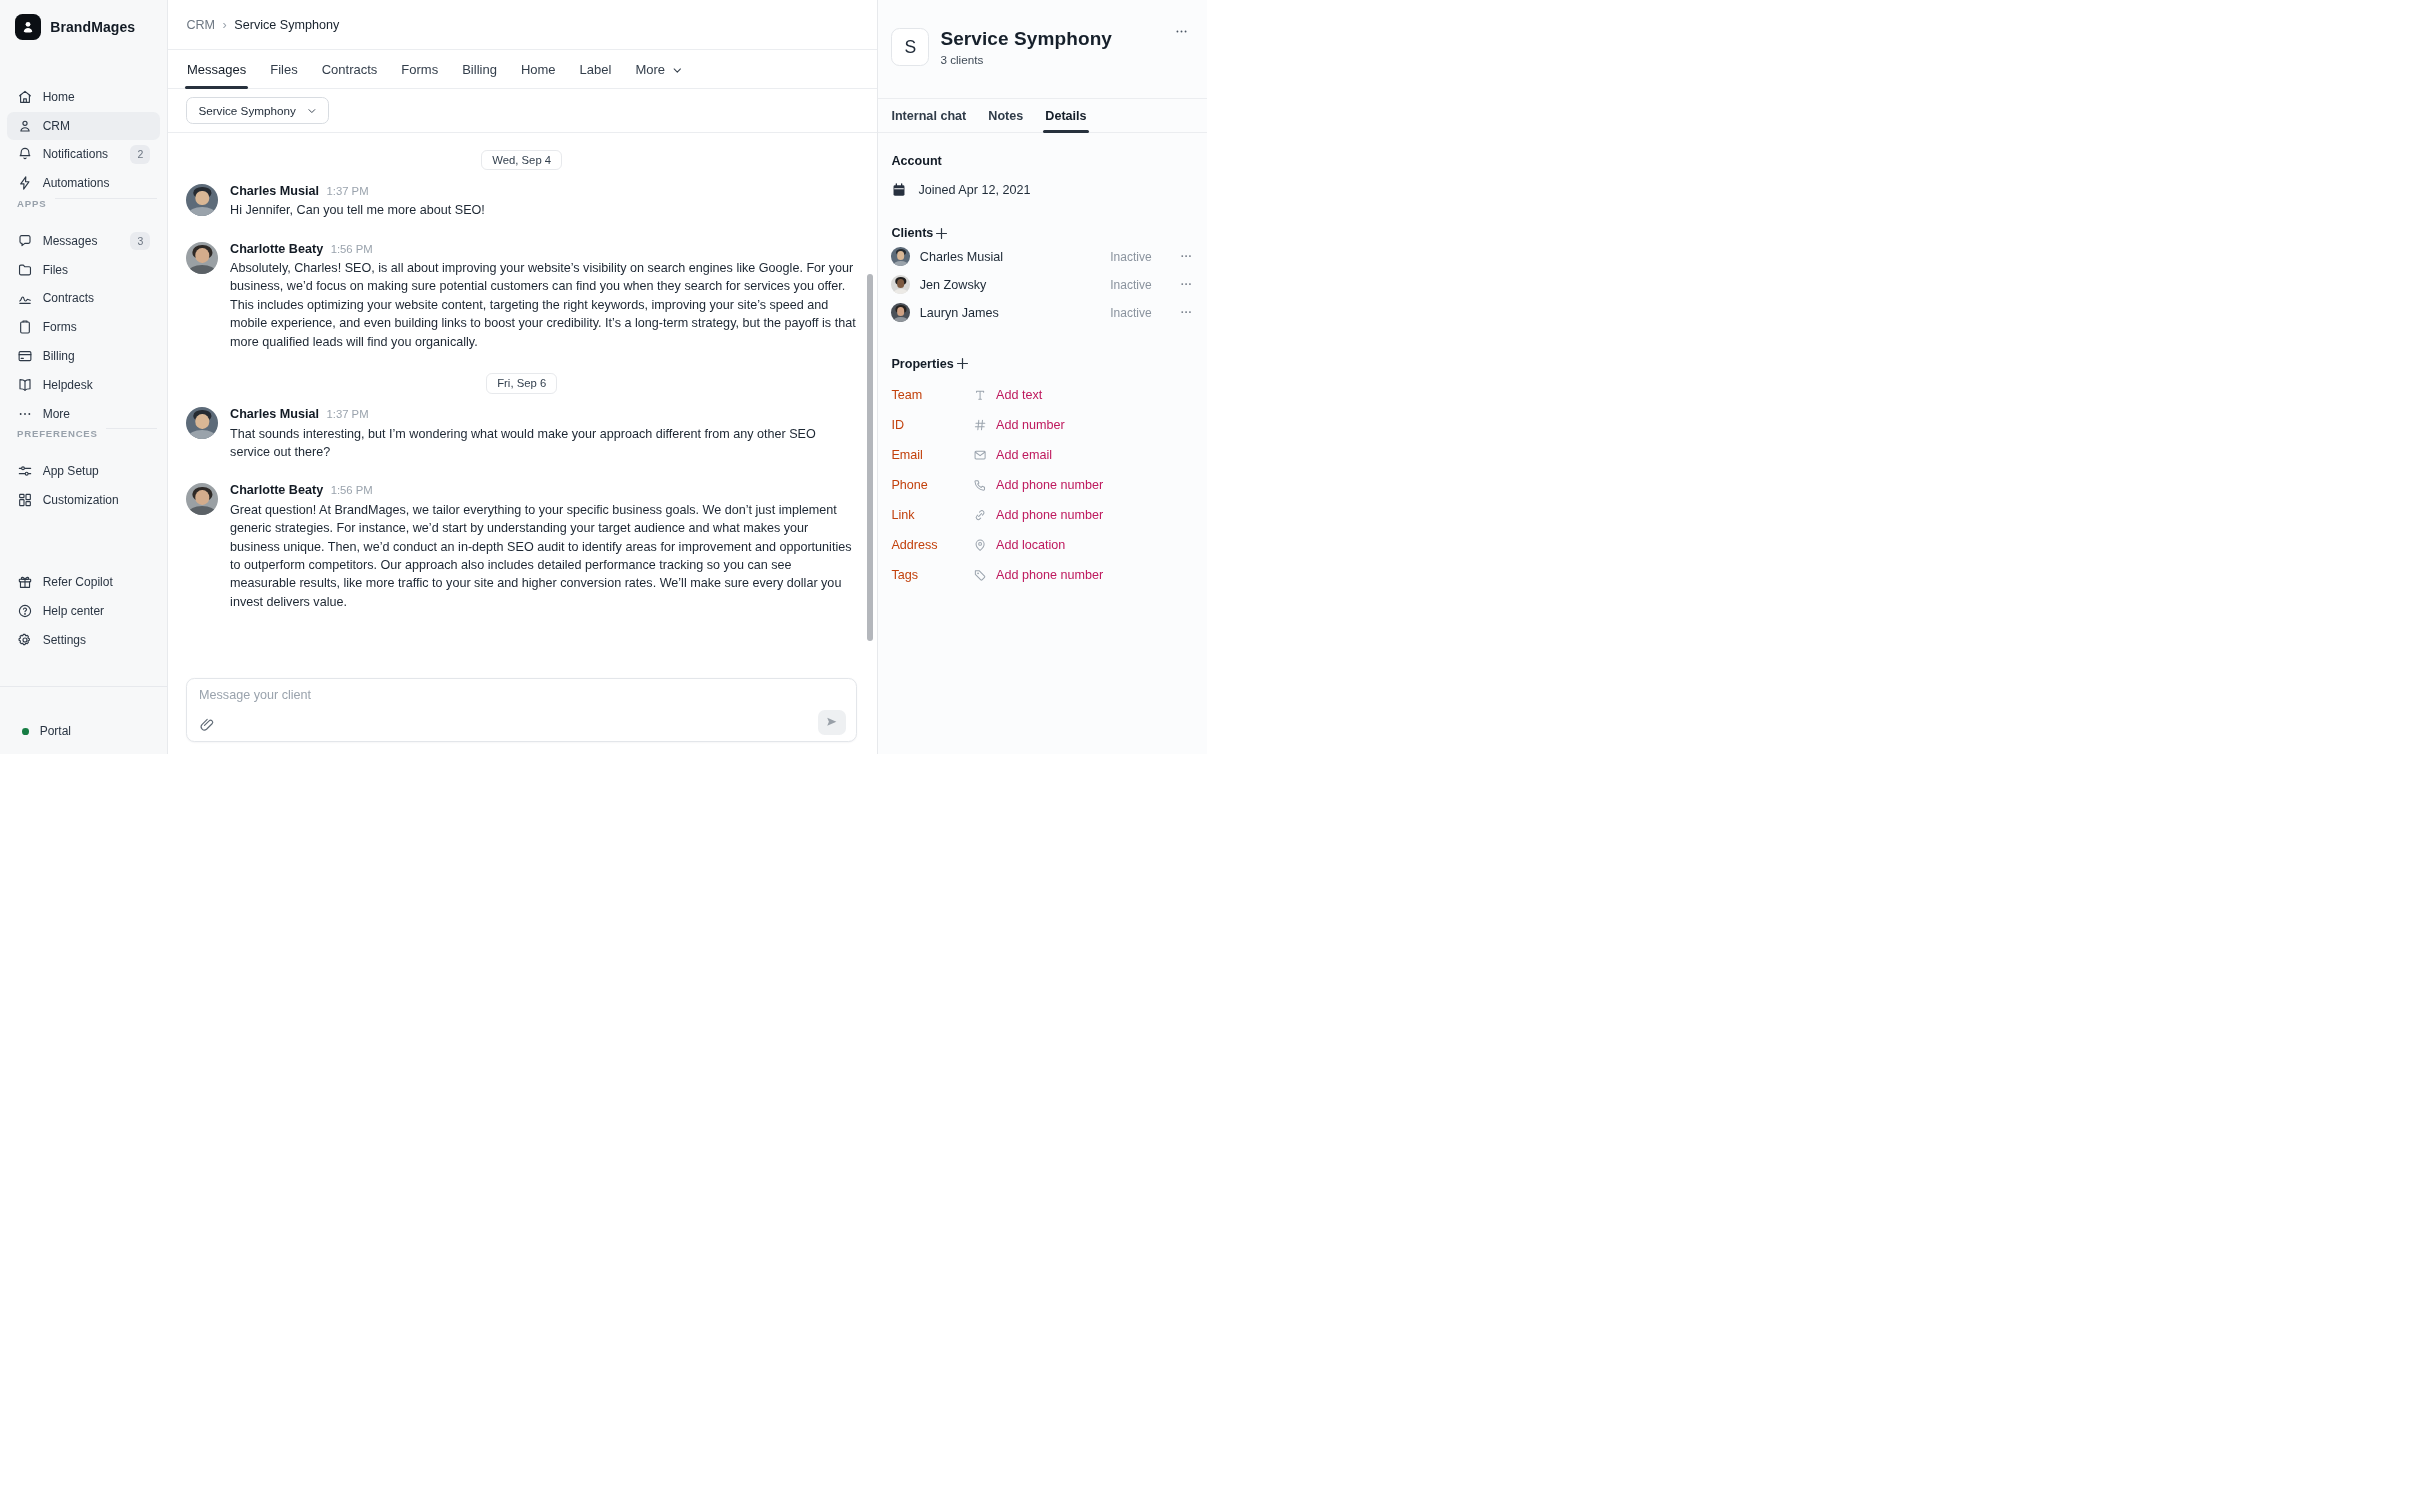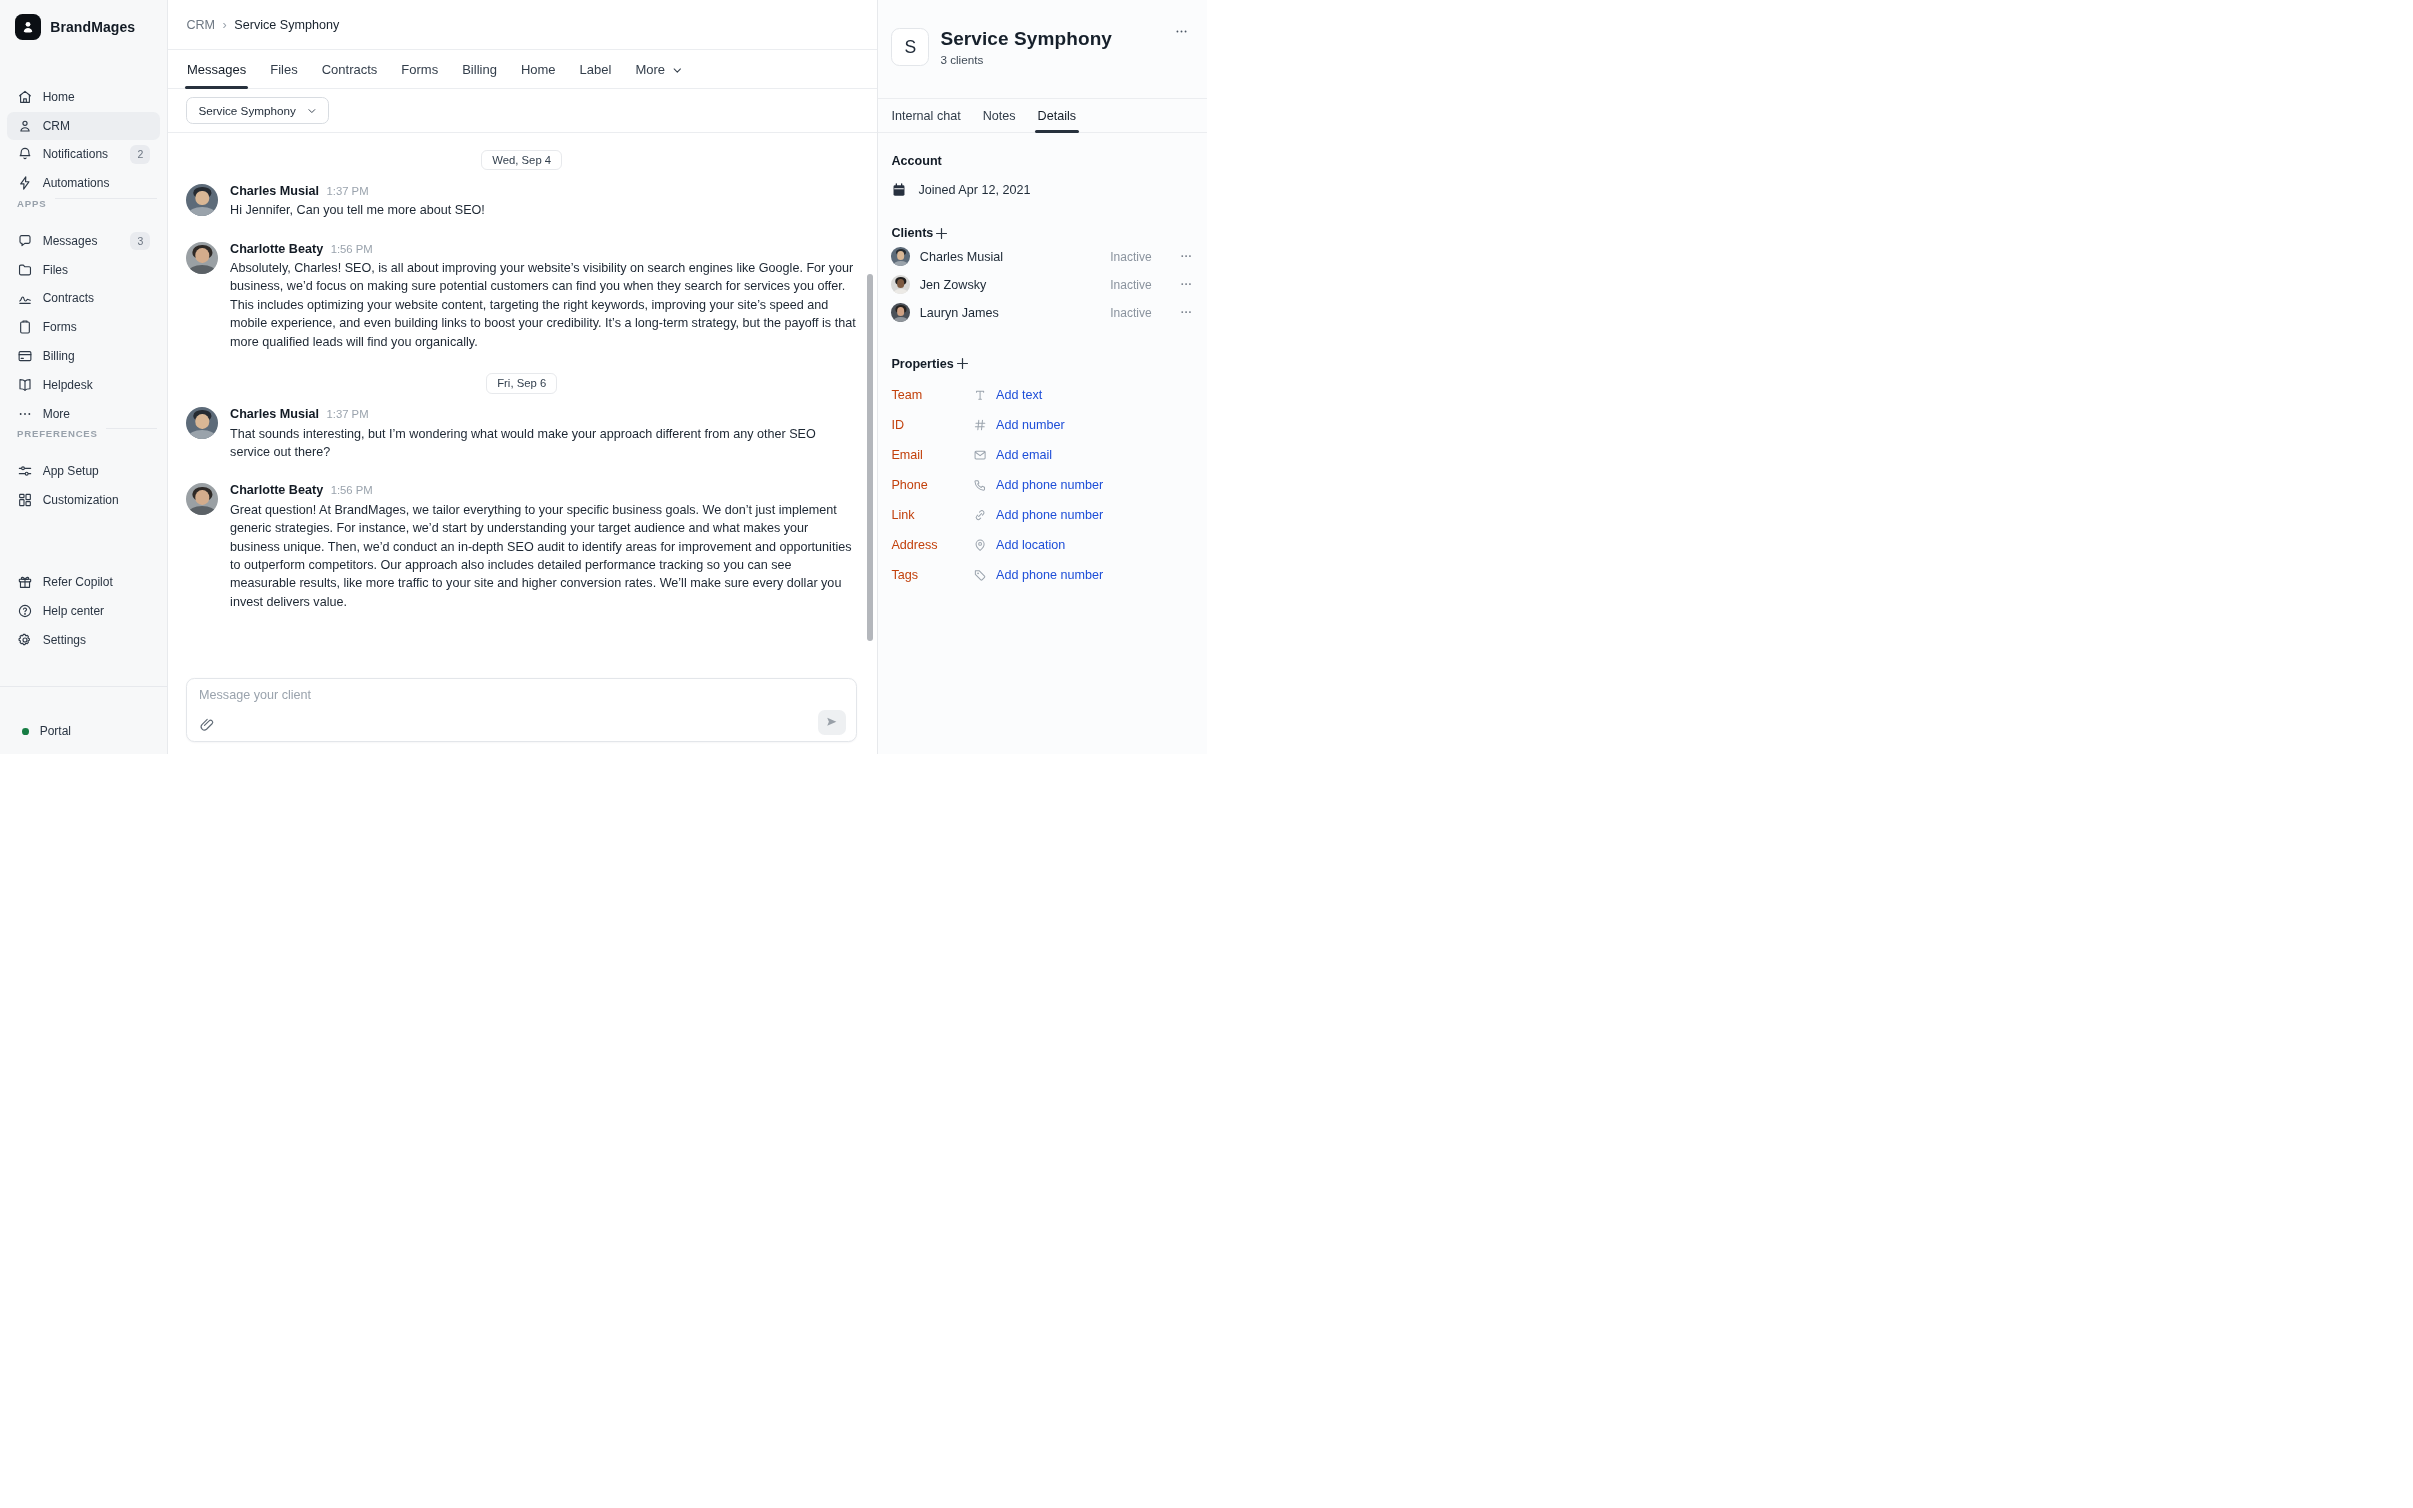--- a/index.html
+++ b/index.html
@@ -102,21 +102,21 @@
                   border-bottom:0.8px solid #ebedf0; display:flex; gap:11px; }
   .avatar-s { width:38px; height:38px; background:#fff; border:0.8px solid #e3e6ea; border-radius:8.4px;
               display:flex; align-items:center; justify-content:center;
               font-size:17.6px; color:#202b38; }
   .ph-title { font-size:19px; font-weight:600; color:#16202b; letter-spacing:0.1px; }
   .ph-sub { font-size:11.7px; color:#3f4a56; margin-top:3.4px; }
   .dots-btn { position:absolute; right:15px; top:23.5px; background:none; border:none; cursor:pointer;
               color:#4a5563; width:18.4px; height:15px; }
   .dots-btn svg { width:15px; height:15px; }
   .panel-tabs { height:34px; display:flex; align-items:center; gap:22px; padding:0 13.4px;
-                border-bottom:0.8px solid #ebedf0; }
+                border-bottom:0.8px solid #ebedf0;font-weight:bold; }
   .ptab { font-size:12.6px; color:#303c49; cursor:pointer; position:relative; height:100%;
           display:flex; align-items:center; }
   .ptab.active { color:#141d28; }
   .ptab.active::after { content:""; position:absolute; left:-2.5px; right:-2.5px; bottom:-0.8px;
                         height:2.5px; background:#27313d; border-radius:1.7px; }
   .panel-body { padding:0 13.4px; flex:1; }
   .phead { display:flex; align-items:center; justify-content:flex-start;
            font-size:12.6px; font-weight:700; color:#131c27; }
   .phead.account { margin-top:21px; }
   .plus-btn { background:none; border:none; cursor:pointer; color:#2c3642; width:18.4px; height:18.4px; padding:0; }
@@ -131,21 +131,21 @@
   .client-name { font-size:12.6px; color:#1c2835; flex:1; }
   .client-status { font-size:12px; color:#8a939e; margin-right:17px; }
   .row-dots { background:none; border:none; cursor:pointer; color:#6b7480; width:15px; height:15px; padding:0; }
   .row-dots svg { width:14.2px; height:14.2px; }
   .phead.properties { margin-top:28px; }
   .props { margin-top:7.5px; }
   .prop-row { display:grid; grid-template-columns:82px 22.6px 1fr; align-items:center; height:30px; }
   .prop-label { font-size:12.6px; color:#c2410c; }
   .prop-ic { width:14.2px; height:14.2px; color:#9aa3ad; }
   .prop-ic svg { width:14.2px; height:14.2px; }
-  .prop-value { font-size:12.6px; color:#1d4ed8; cursor:pointer; }
+  .prop-value { font-size:12.6px; color:#be185d; cursor:pointer; }
 
   svg { display:block; }
 </style>
 </head>
 <body>
 
 <div class="app">
 
   <aside class="sidebar">
     <div class="logo-row">

